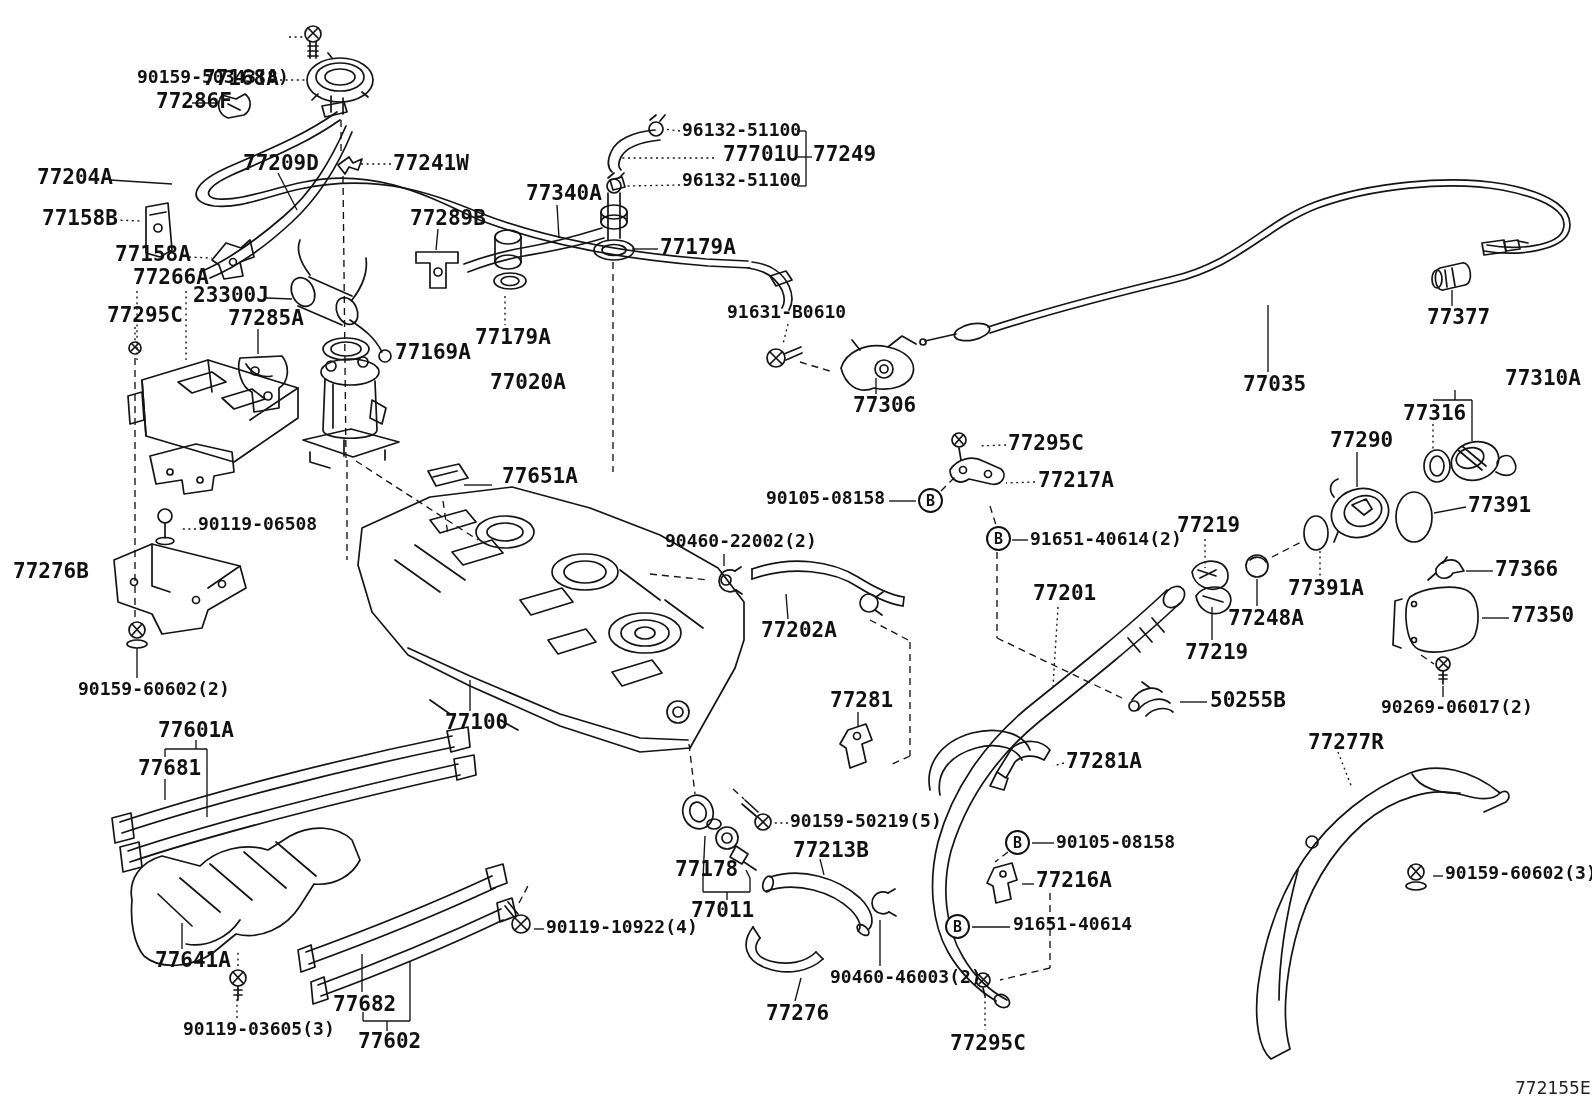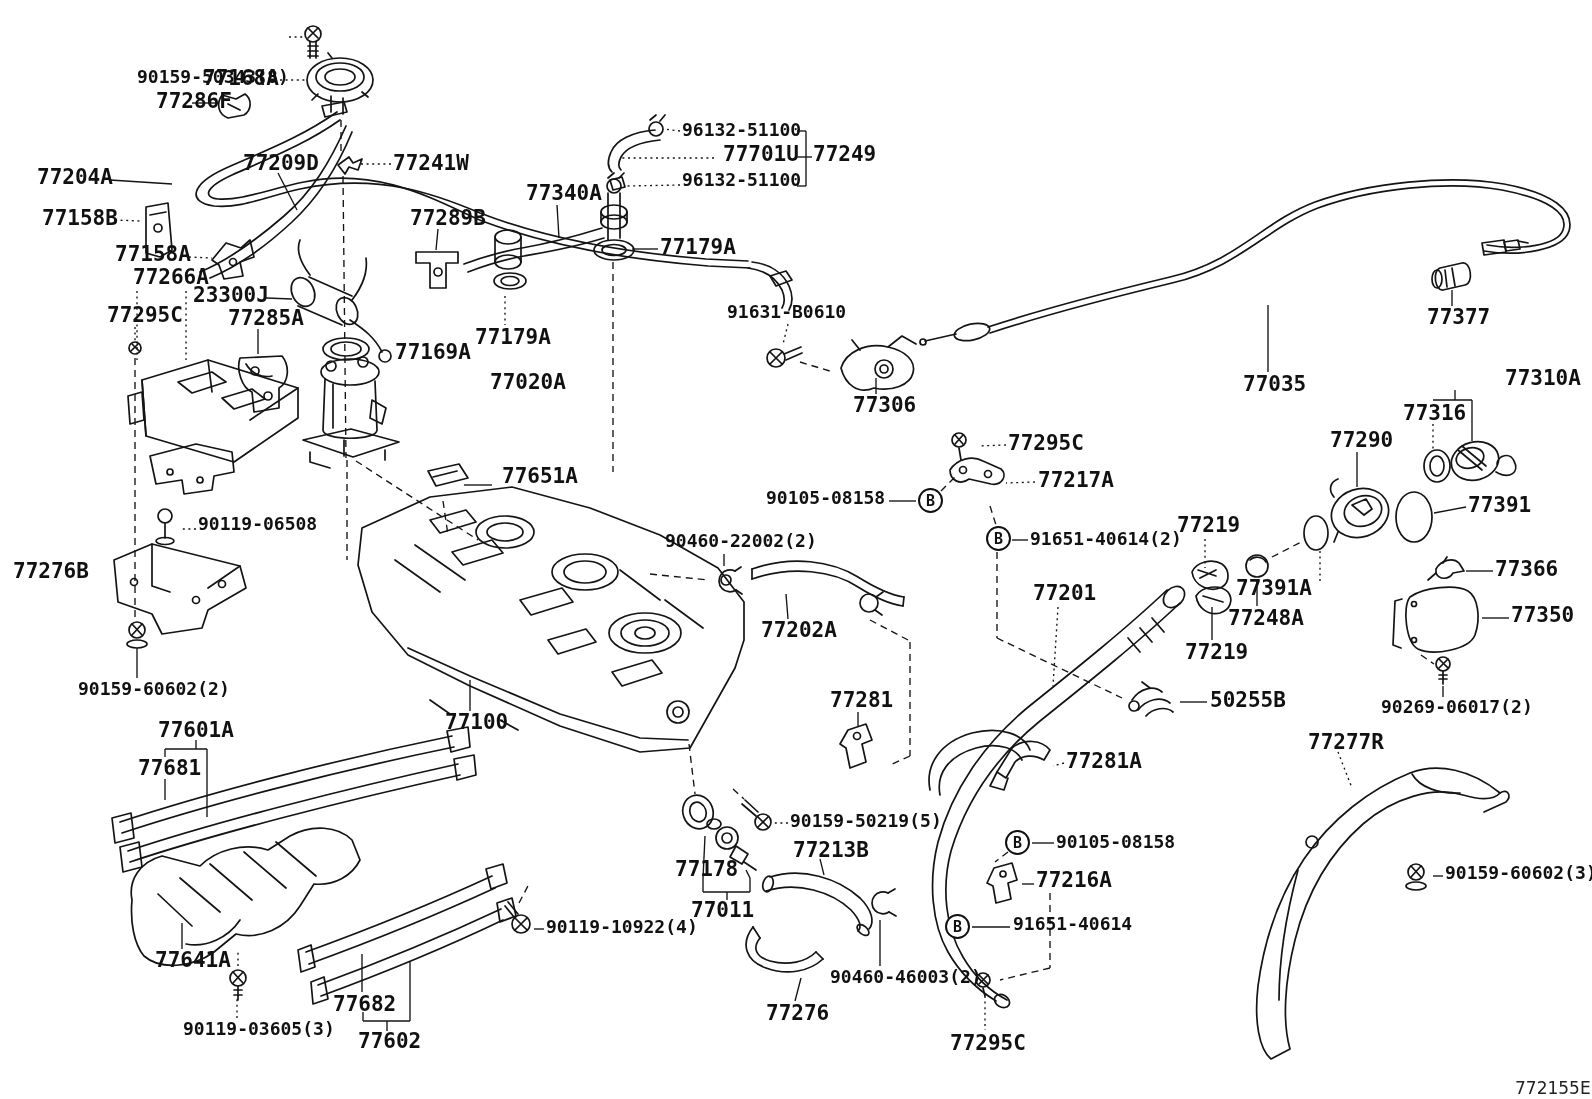--- a/index.html
+++ b/index.html
@@ -463,21 +463,21 @@
       <div class="lbl lg" style="left: 493px; top: 466px; margin-left: 9px;">77651A</div>
       <div class="lbl sm" style="left: 766px; top: 489px;">90105-08158</div>
       <div class="lbl lg" style="left: 1468px; top: 495px;">77391</div>
       <div class="lbl lg" style="left: 1177px; top: 515px;">77219</div>
       <div class="lbl sm" style="left: 198px; top: 515px;">90119-06508</div>
       <div class="lbl sm" style="left: 1030px; top: 530px;">91651-40614(2)</div>
       <div class="lbl sm" style="left: 665px; top: 532px;">90460-22002(2)</div>
       <div class="lbl lg" style="left: 1495px; top: 559px;">77366</div>
       <div class="lbl lg" style="left: 13px; top: 561px;">77276B</div>
       <div class="lbl lg" style="left: 1033px; top: 583px;">77201</div>
-      <div class="lbl lg" style="left: 1236px; top: 578px;">77391A</div>
+      <div class="lbl lg" style="left: 1288px; top: 578px;">77391A</div>
       <div class="lbl lg" style="left: 1511px; top: 605px;">77350</div>
       <div class="lbl lg" style="left: 1228px; top: 608px;">77248A</div>
       <div class="lbl lg" style="left: 761px; top: 620px;">77202A</div>
       <div class="lbl lg" style="left: 1185px; top: 642px;">77219</div>
       <div class="lbl sm" style="left: 78px; top: 680px;">90159-60602(2)</div>
       <div class="lbl lg" style="left: 830px; top: 690px;">77281</div>
       <div class="lbl lg" style="left: 1210px; top: 690px;">50255B</div>
       <div class="lbl sm" style="left: 1381px; top: 698px; text-align: center;">90269-06017(2)</div>
       <div class="lbl lg" style="left: 445px; top: 712px;">77100</div>
       <div class="lbl lg" style="left: 158px; top: 720px;">77601A</div>

